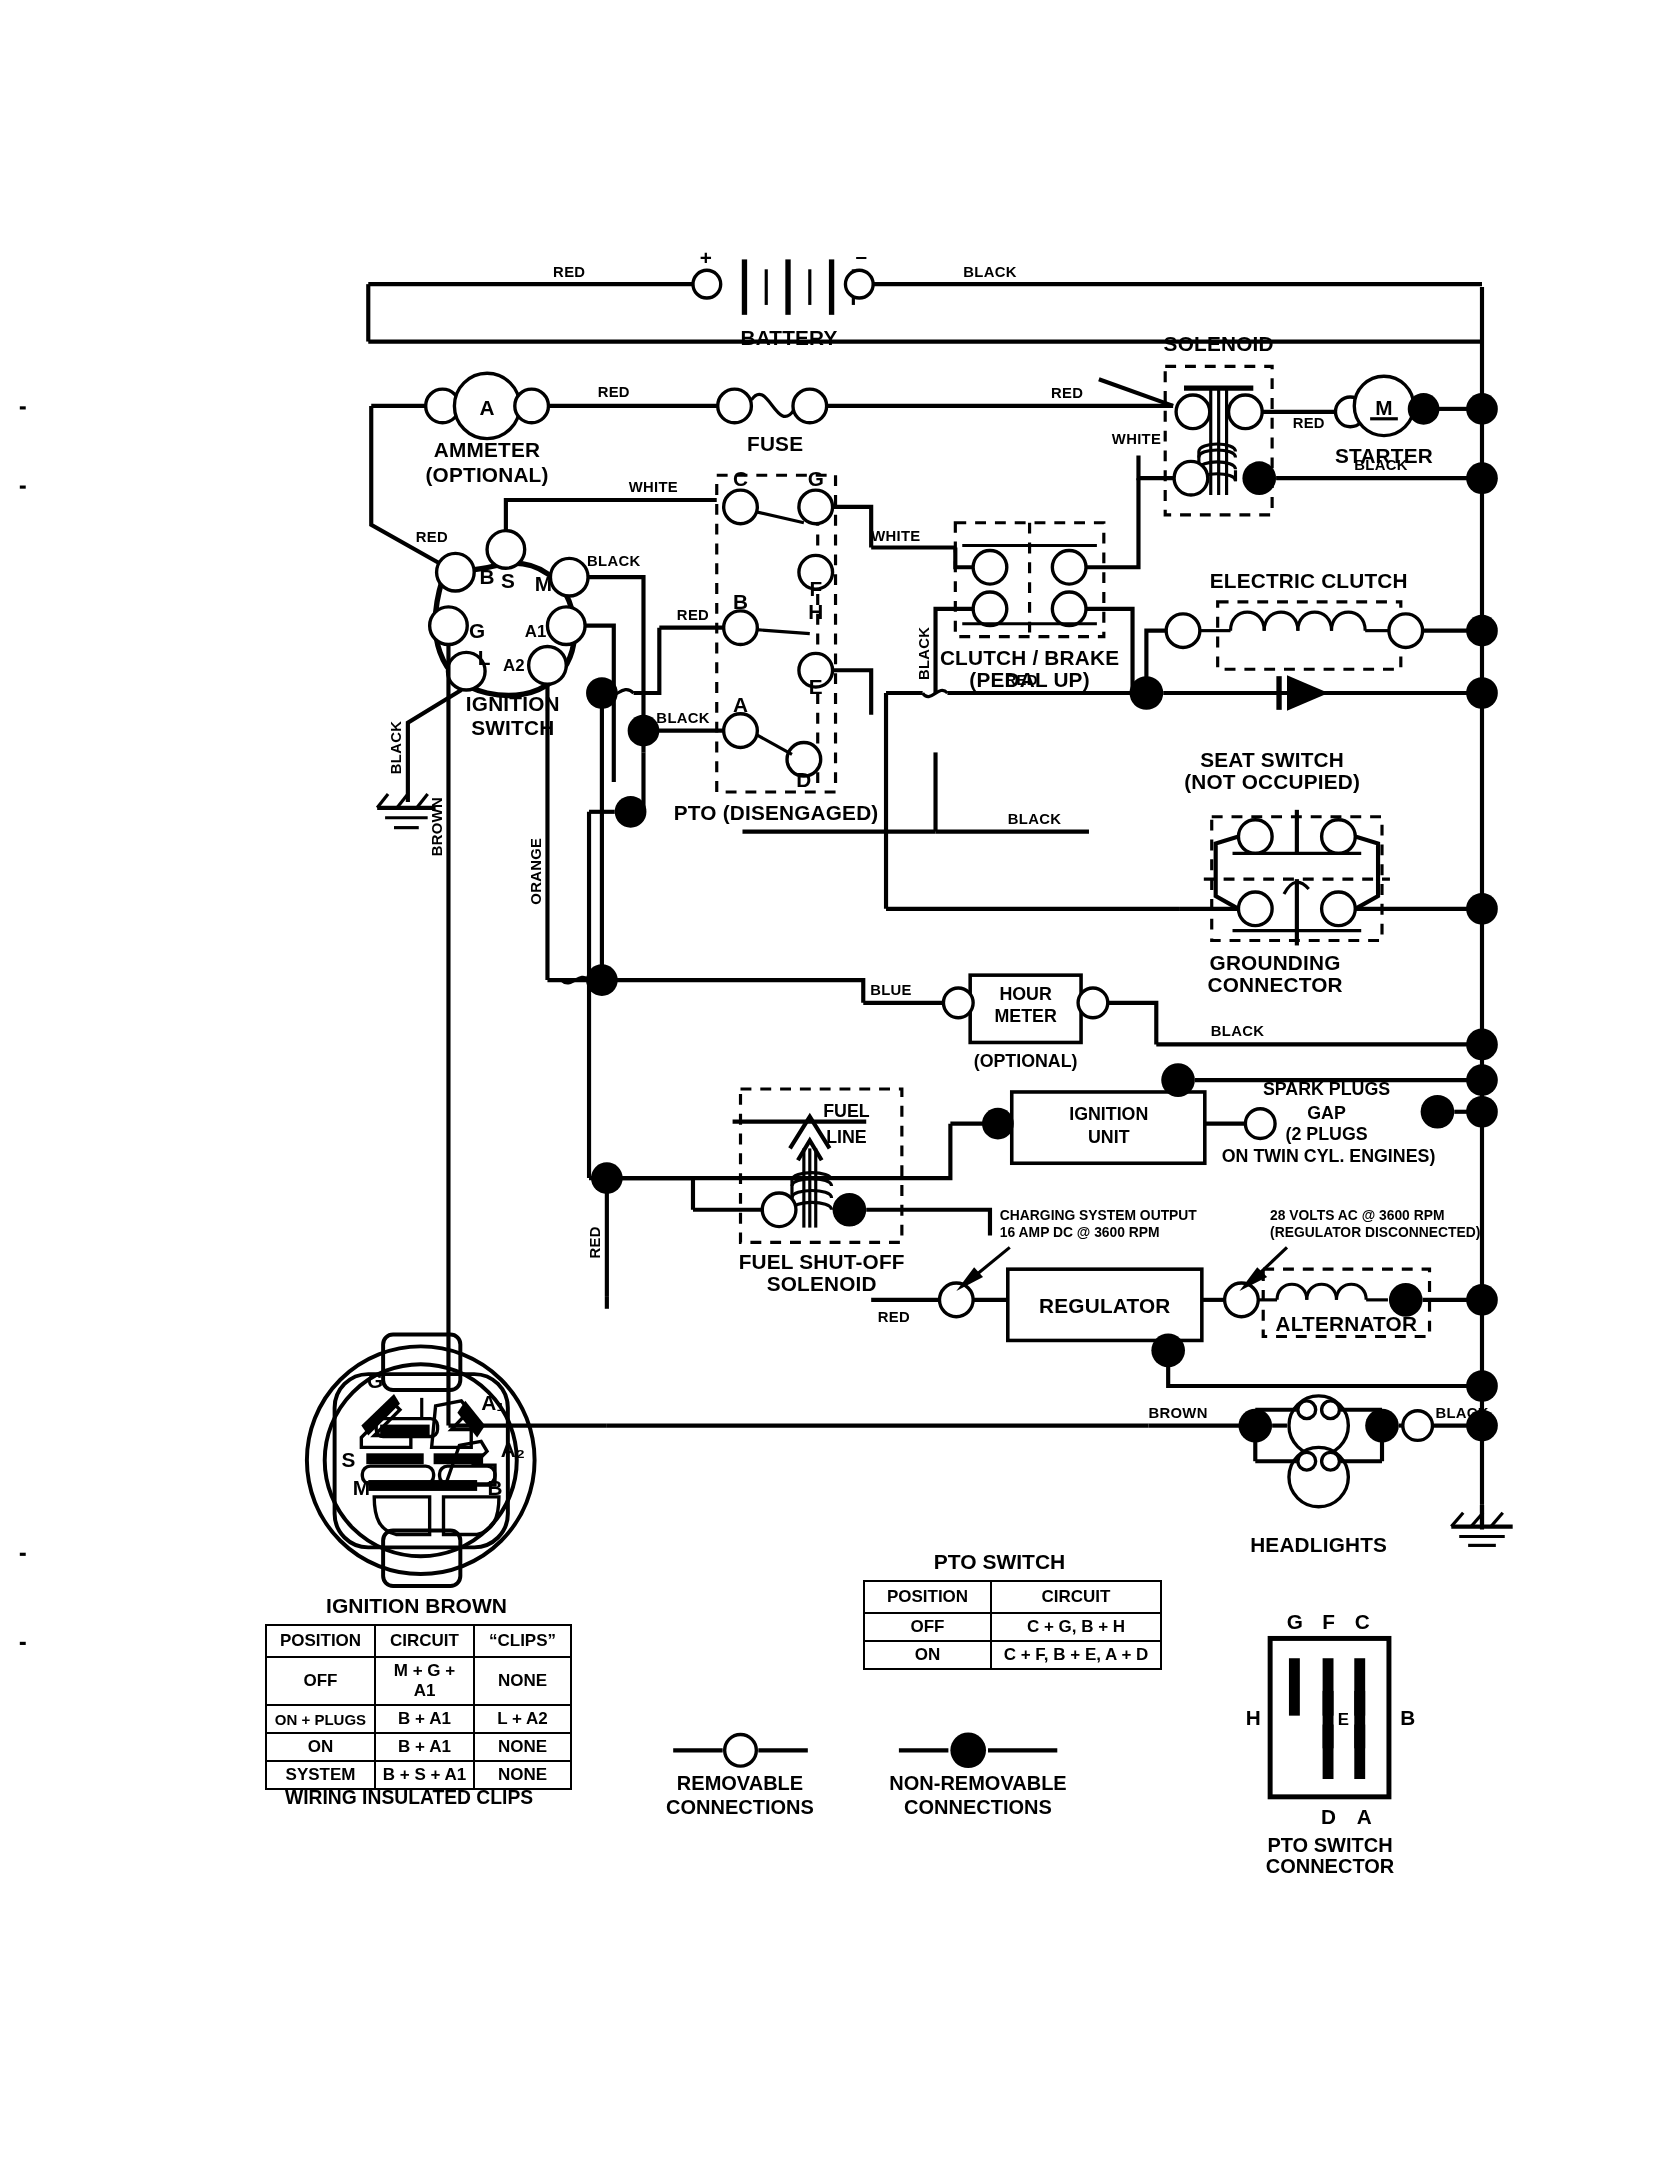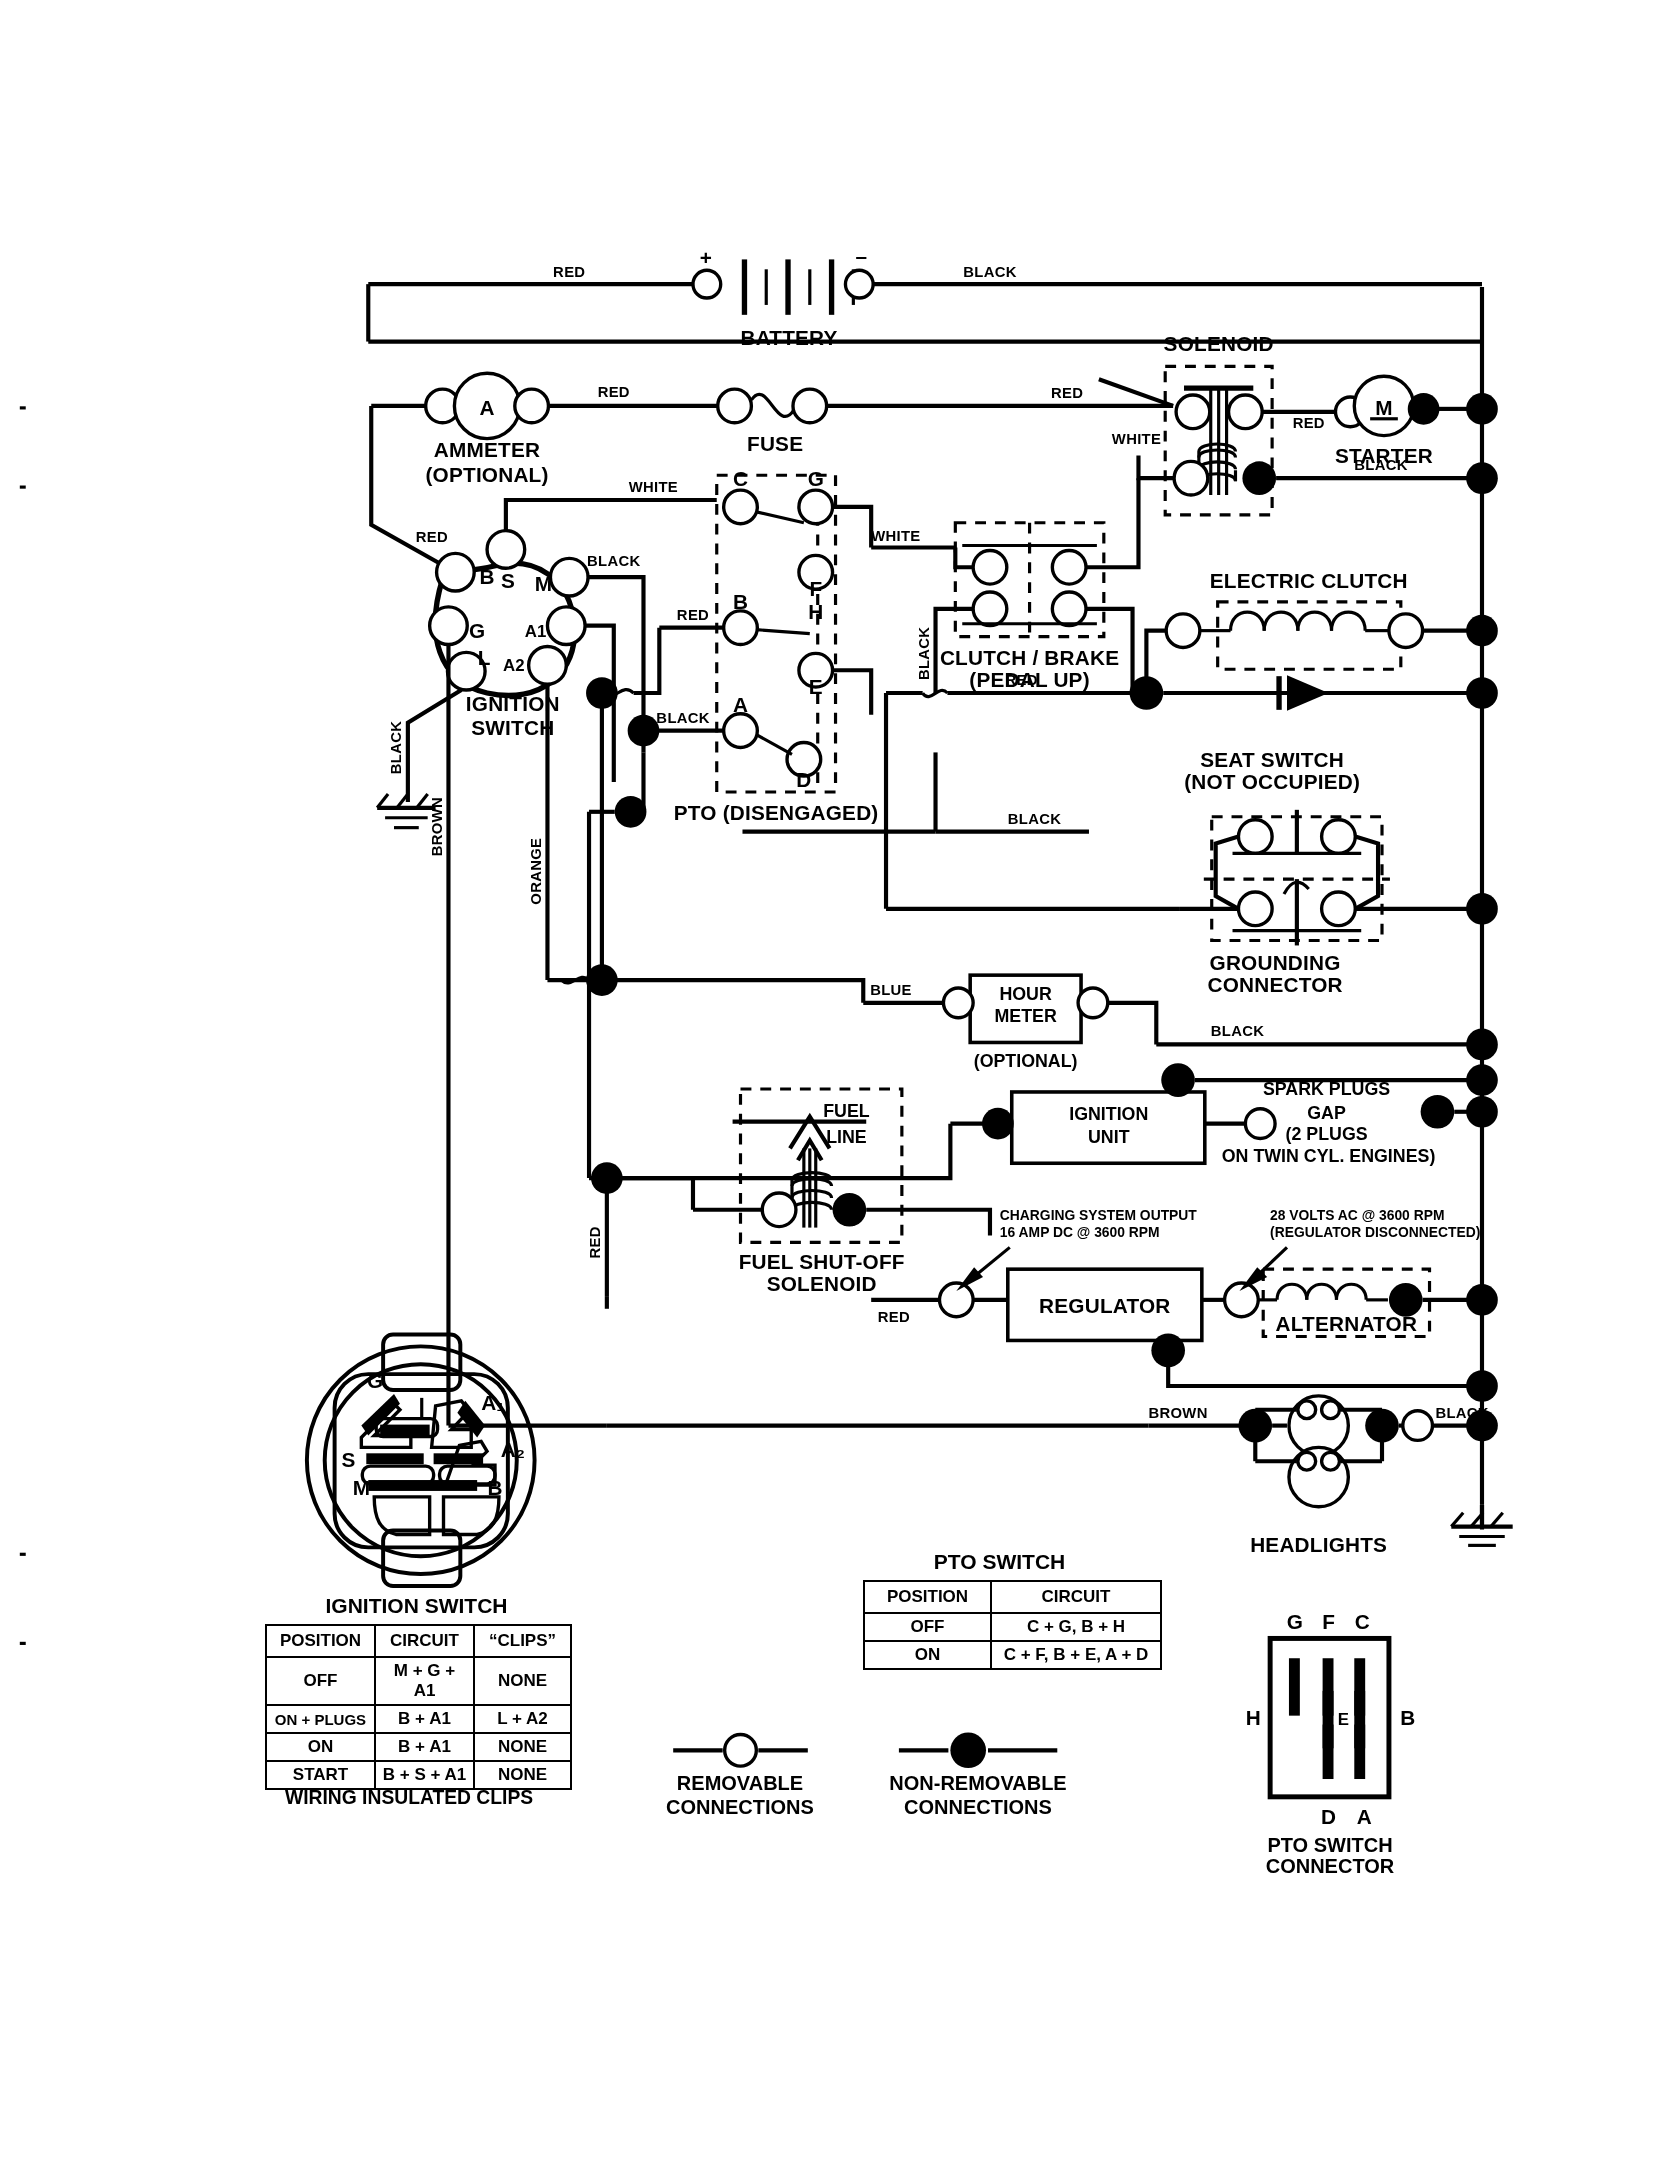--- a/index.html
+++ b/index.html
@@ -543,21 +543,21 @@
 
   <g>
     <path class="wire w3" d="M20 412 L26 412"></path>
     <path class="wire w3" d="M20 492 L26 492"></path>
     <path class="wire w3" d="M20 1570 L26 1570"></path>
     <path class="wire w3" d="M20 1660 L26 1660"></path>
   </g>
 
 </svg>
 
-<div class="tbl-title" style="left:248px;top:1594px;width:337px;">IGNITION SWITCH</div>
+<div class="tbl-title" style="left:248px;top:1594px;width:337px;">IGNITION BROWN</div>
 <table class="tbl" style="left:265px;top:1624px;">
   <tbody>
         <tr>
     <th style="width:107px">POSITION</th>
     <th style="width:97px">CIRCUIT</th>
     <th style="width:95px">“CLIPS”</th>
   </tr>
   <tr>
     <td>OFF</td>
     <td>M + G + A1</td>
@@ -567,21 +567,21 @@
     <td style="font-size:15px">ON + PLUGS</td>
     <td>B + A1</td>
     <td>L + A2</td>
   </tr>
   <tr>
     <td>ON</td>
     <td>B + A1</td>
     <td>NONE</td>
   </tr>
   <tr>
-    <td>START</td>
+    <td>SYSTEM</td>
     <td>B + S + A1</td>
     <td>NONE</td>
   </tr>
 </tbody>
     </table>
 
 <div class="note" style="left:265px;top:1787px;width:347px;">WIRING INSULATED CLIPS</div>
 
 <div class="tbl-title" style="left:851px;top:1550px;width:297px;">PTO SWITCH</div>
 <table class="tbl" style="left:863px;top:1580px;">

